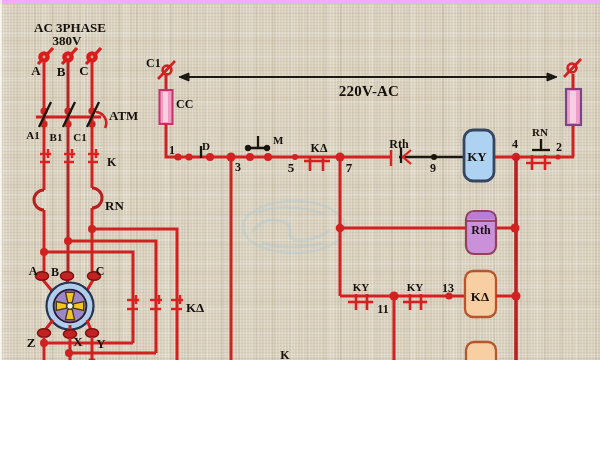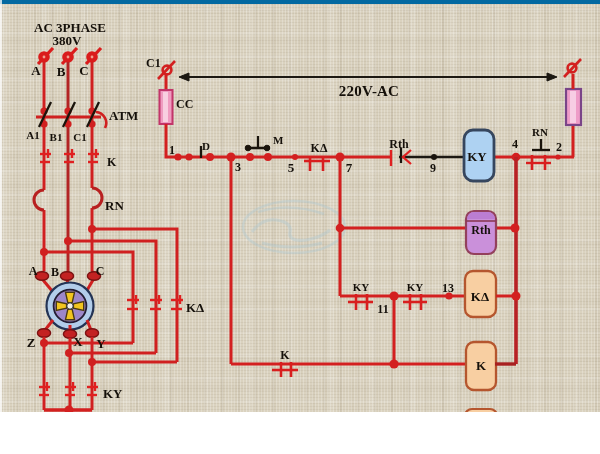--- a/index.html
+++ b/index.html
@@ -1,16 +1,16 @@
 <!DOCTYPE html>
 <html><head>
 <meta charset="utf-8">
 <style>
 html,body{margin:0;padding:0;}
-#stage{position:relative;width:600px;height:412px;overflow:hidden;background:#0369a1;
+#stage{position:relative;width:600px;height:360px;overflow:hidden;background:#f0abfc;
 font-family:"Liberation Serif", serif;}
 #canvas{position:absolute;left:0px;top:4px;width:600px;height:445px;
 background-color:#dad2bf;
 background-image:
  repeating-linear-gradient(90deg, rgba(255,255,255,.22) 0 1px, rgba(0,0,0,0) 1px 3px),
  repeating-linear-gradient(0deg, rgba(120,105,80,.09) 0 1px, rgba(0,0,0,0) 1px 3px),
  repeating-linear-gradient(90deg, rgba(125,110,85,.09) 0 2px, rgba(0,0,0,0) 2px 17px),
  repeating-linear-gradient(0deg, rgba(255,255,255,.12) 0 3px, rgba(0,0,0,0) 3px 23px),
  repeating-linear-gradient(90deg, rgba(255,255,255,.10) 0 6px, rgba(0,0,0,0) 6px 41px),
  repeating-linear-gradient(0deg, rgba(140,125,95,.05) 0 5px, rgba(0,0,0,0) 5px 29px),

